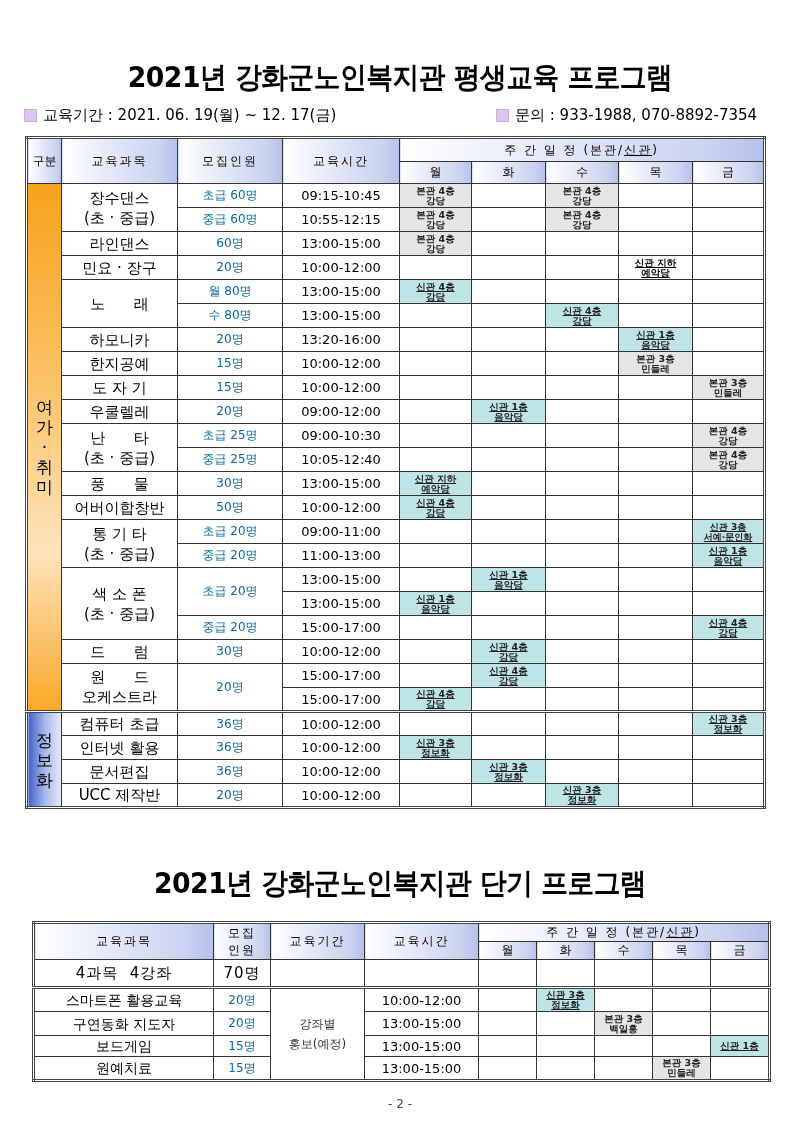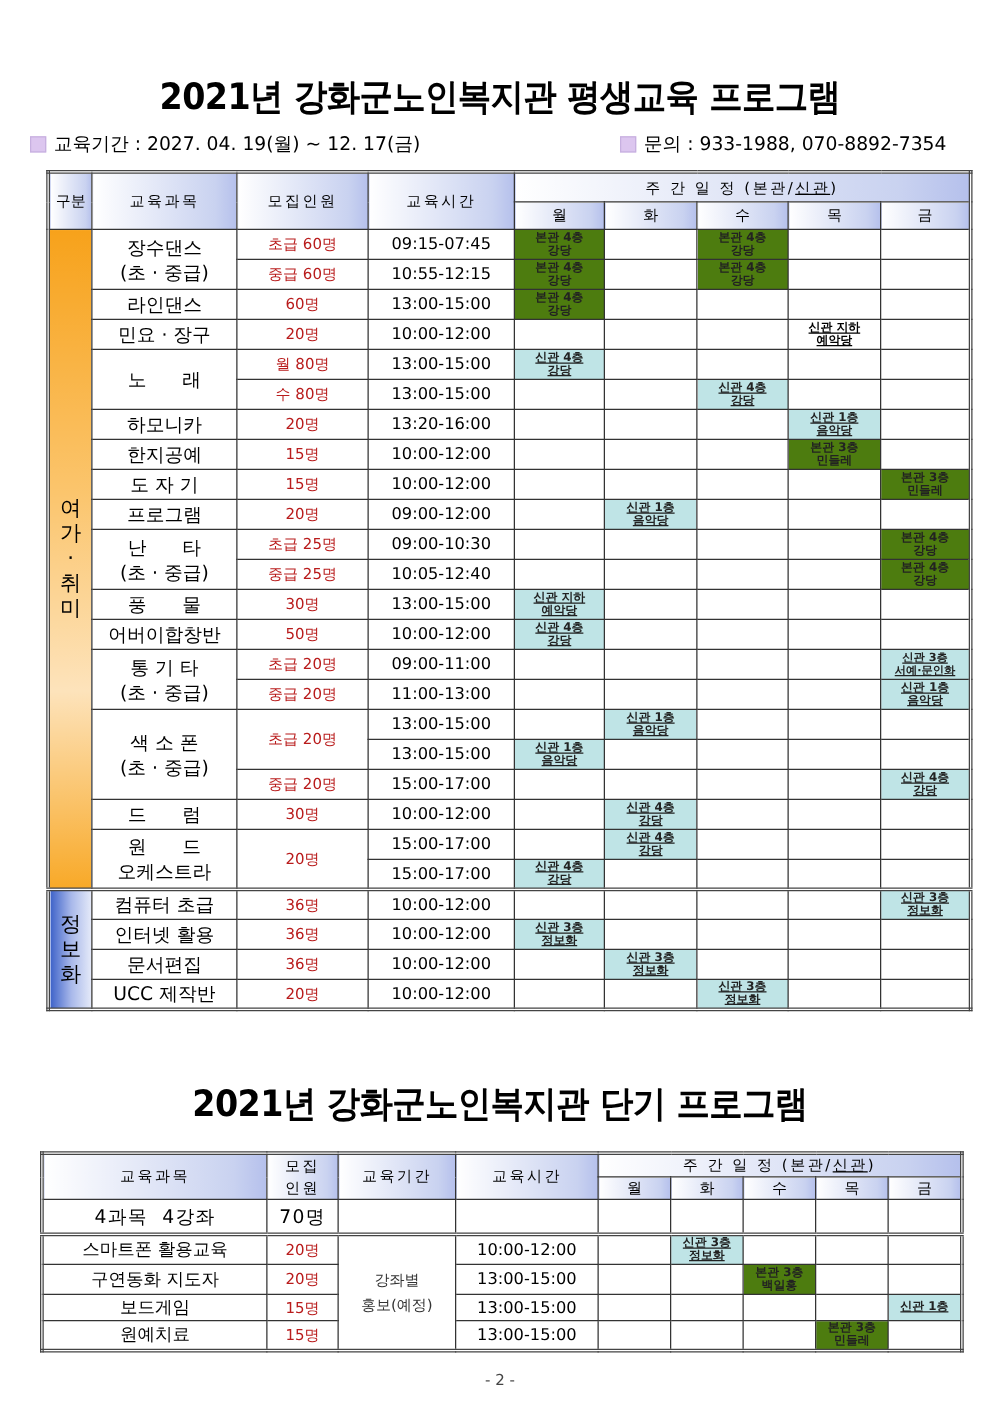--- a/index.html
+++ b/index.html
@@ -12,54 +12,54 @@
   .title2 { top:864px; }
   .info { position:absolute; top:106px; font-size:15px; display:flex; align-items:center; gap:6px; }
   .info .sq { width:11px; height:11px; background:#dcc6ef; border:1px solid #c7b0e0; display:inline-block; }
   .info-left { left:24px; }
   .info-right { left:496px; }
 
   table.t { position:absolute; border-collapse:collapse; table-layout:fixed;
             border:3px double #444; }
   table.t td, table.t th { border:1px solid #333; padding:0; text-align:center;
             vertical-align:middle; overflow:hidden; white-space:nowrap; }
-  .t1 { left:37px; top:136px; width:708px; }
+  .t1 { left:25px; top:136px; width:708px; }
   .t2 { left:32px; top:921px; width:736px; }
   th.hd { font-weight:normal; font-size:12px; letter-spacing:2px;
           background:linear-gradient(90deg,#ffffff 0%,#c9d2f0 85%,#b5c0ec 100%); }
   th.hd-sub { font-weight:normal; font-size:12px;
           background:linear-gradient(90deg,#ffffff 0%,#c9d2f0 85%,#b5c0ec 100%); }
   .u { text-decoration:underline; }
   td.cat-leisure { background:linear-gradient(180deg,#f7a21b 0%,#fbc56d 40%,#fde3bb 70%,#f8a928 100%);
                    font-size:17px; line-height:20px; width:34px; }
   td.cat-info { background:linear-gradient(90deg,#3f63c9 0%,#a8b8ea 50%,#e6ebf9 100%);
                 font-size:17px; line-height:20px; }
   td.course { font-size:15px; font-weight:normal; line-height:20px;margin-left:40px; }
-  td.recruit { font-size:12px; color:#b91c1c; }
+  td.recruit { font-size:12px; color:#0369a1; }
   td.time { font-size:13px; }
   td.pink, td.cyan { font-size:9.5px; line-height:10px; font-weight:bold; color:#222; }
-  td.pink { background:#4d7c0f; }
+  td.pink { background:#e5e5e5; }
   td.cyan { background:#bfe4e6;margin-top:27px; }
   td.cyan span { text-decoration:underline; }
   .t1 tbody tr { height:24px; }
   .t2 tbody tr { height:24px; }
   .t2 tr.summary { height:28px; }
   .t2 tr.summary td { font-size:15px; letter-spacing:1px; border-bottom:3px double #444; }
   .t2 td.course { font-size:14px; }
   .t2 td.period { font-size:12px; line-height:20px; color:#333; }
   .page { position:absolute; top:1097px; left:0; width:800px; text-align:center; font-size:12px; color:#444; }
 </style>
 </head>
 <body>
 
 <div class="title title1">2021년 강화군노인복지관  평생교육 프로그램</div>
 
 <div class="info info-left">
   <span class="sq"></span>
-  <span>교육기간 : 2027. 04. 19(월) ~ 12. 17(금)</span>
+  <span>교육기간 : 2021. 06. 19(월) ~ 12. 17(금)</span>
 </div>
 <div class="info info-right">
   <span class="sq"></span>
   <span>문의 : 933-1988, 070-8892-7354</span>
 </div>
 
 <table class="t t1">
   <colgroup>
     <col style="width:35px">
       <col style="width:116px">
@@ -95,21 +95,21 @@
         <div>가</div>
         <div>·</div>
         <div>취</div>
         <div>미</div>
       </td>
       <td class="course" rowspan="2">
           <div>장수댄스</div>
           <div>(초 · 중급)</div>
         </td>
       <td class="recruit">초급 60명</td>
-      <td class="time">09:15-07:45</td>
+      <td class="time">09:15-10:45</td>
       <td class="pink">
           <div>본관 4층</div>
           <div>강당</div>
         </td>
       <td></td>
       <td class="pink">
           <div>본관 4층</div>
           <div>강당</div>
         </td>
       <td></td>
@@ -223,21 +223,21 @@
       <td></td>
       <td></td>
       <td></td>
       <td class="pink">
           <div>본관 3층</div>
           <div>민들레</div>
         </td>
     </tr>
 
     <tr>
-      <td class="course">프로그램</td>
+      <td class="course">우쿨렐레</td>
       <td class="recruit">20명</td>
       <td class="time">09:00-12:00</td>
       <td></td>
       <td class="cyan">
           <div><span>신관 1층</span></div>
           <div><span>음악당</span></div>
         </td>
       <td></td>
       <td></td>
       <td></td>

